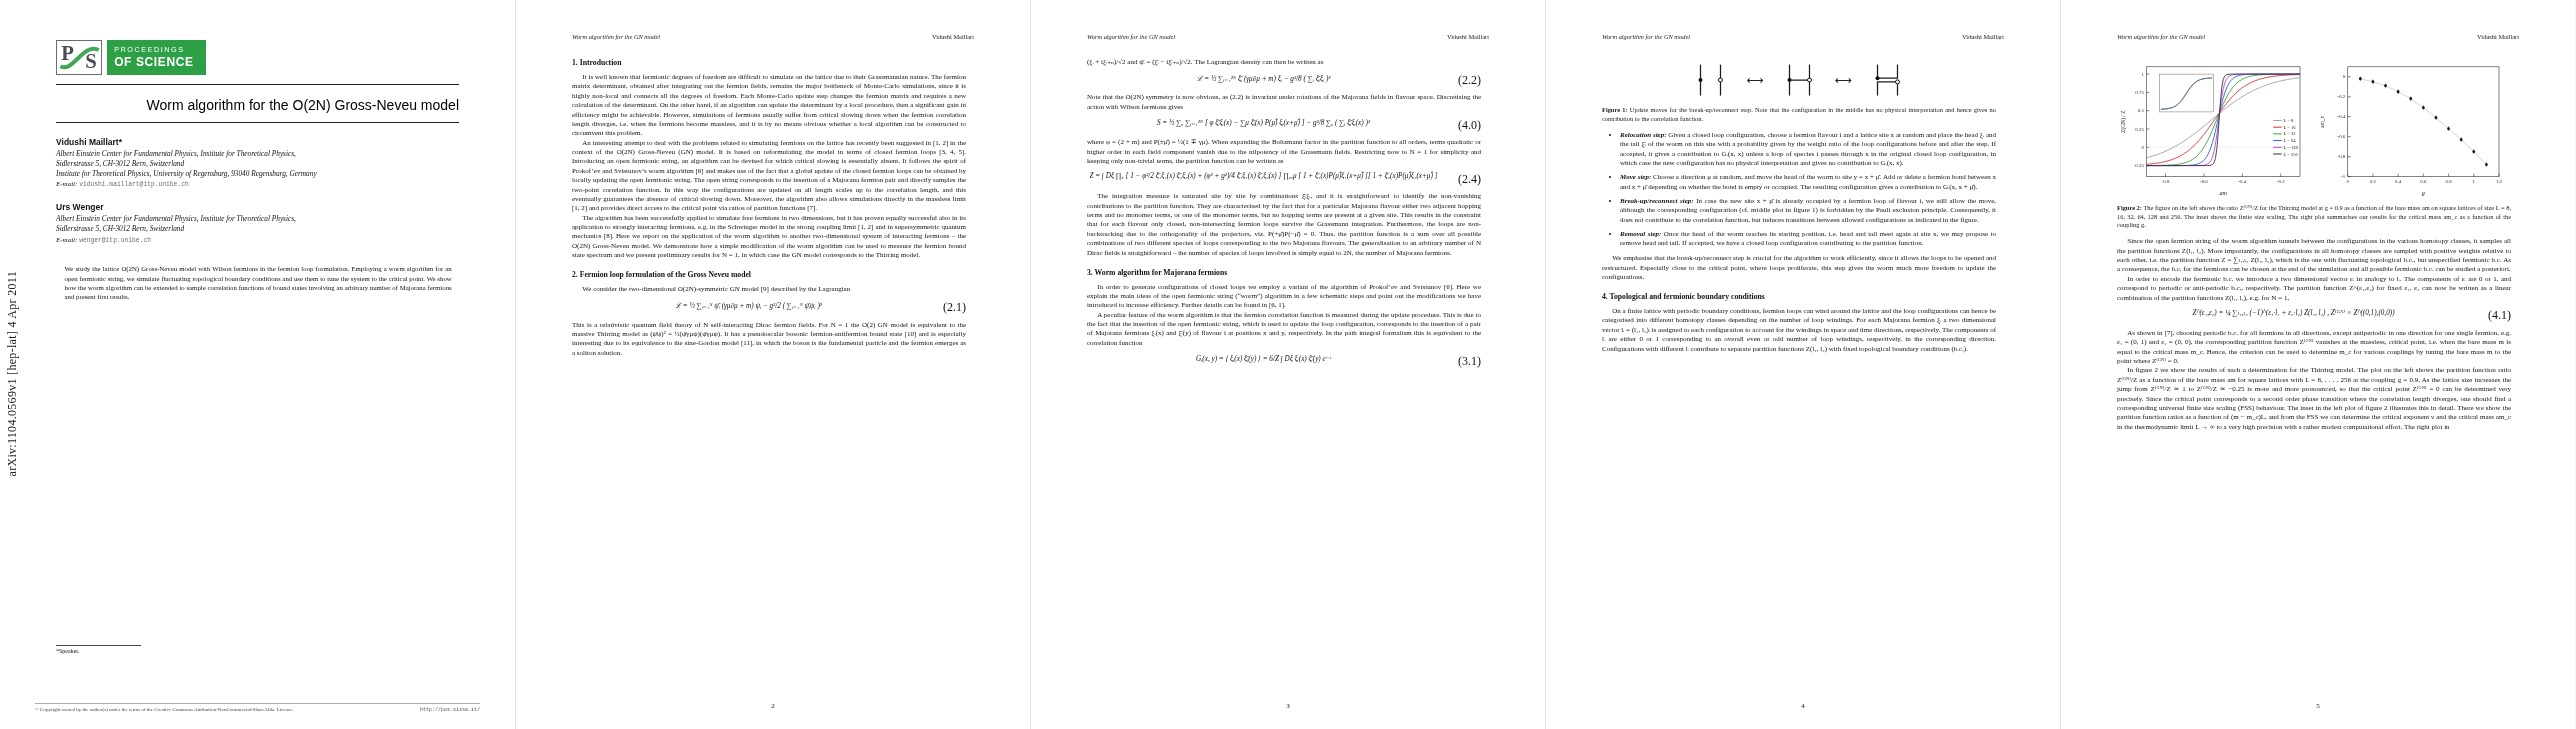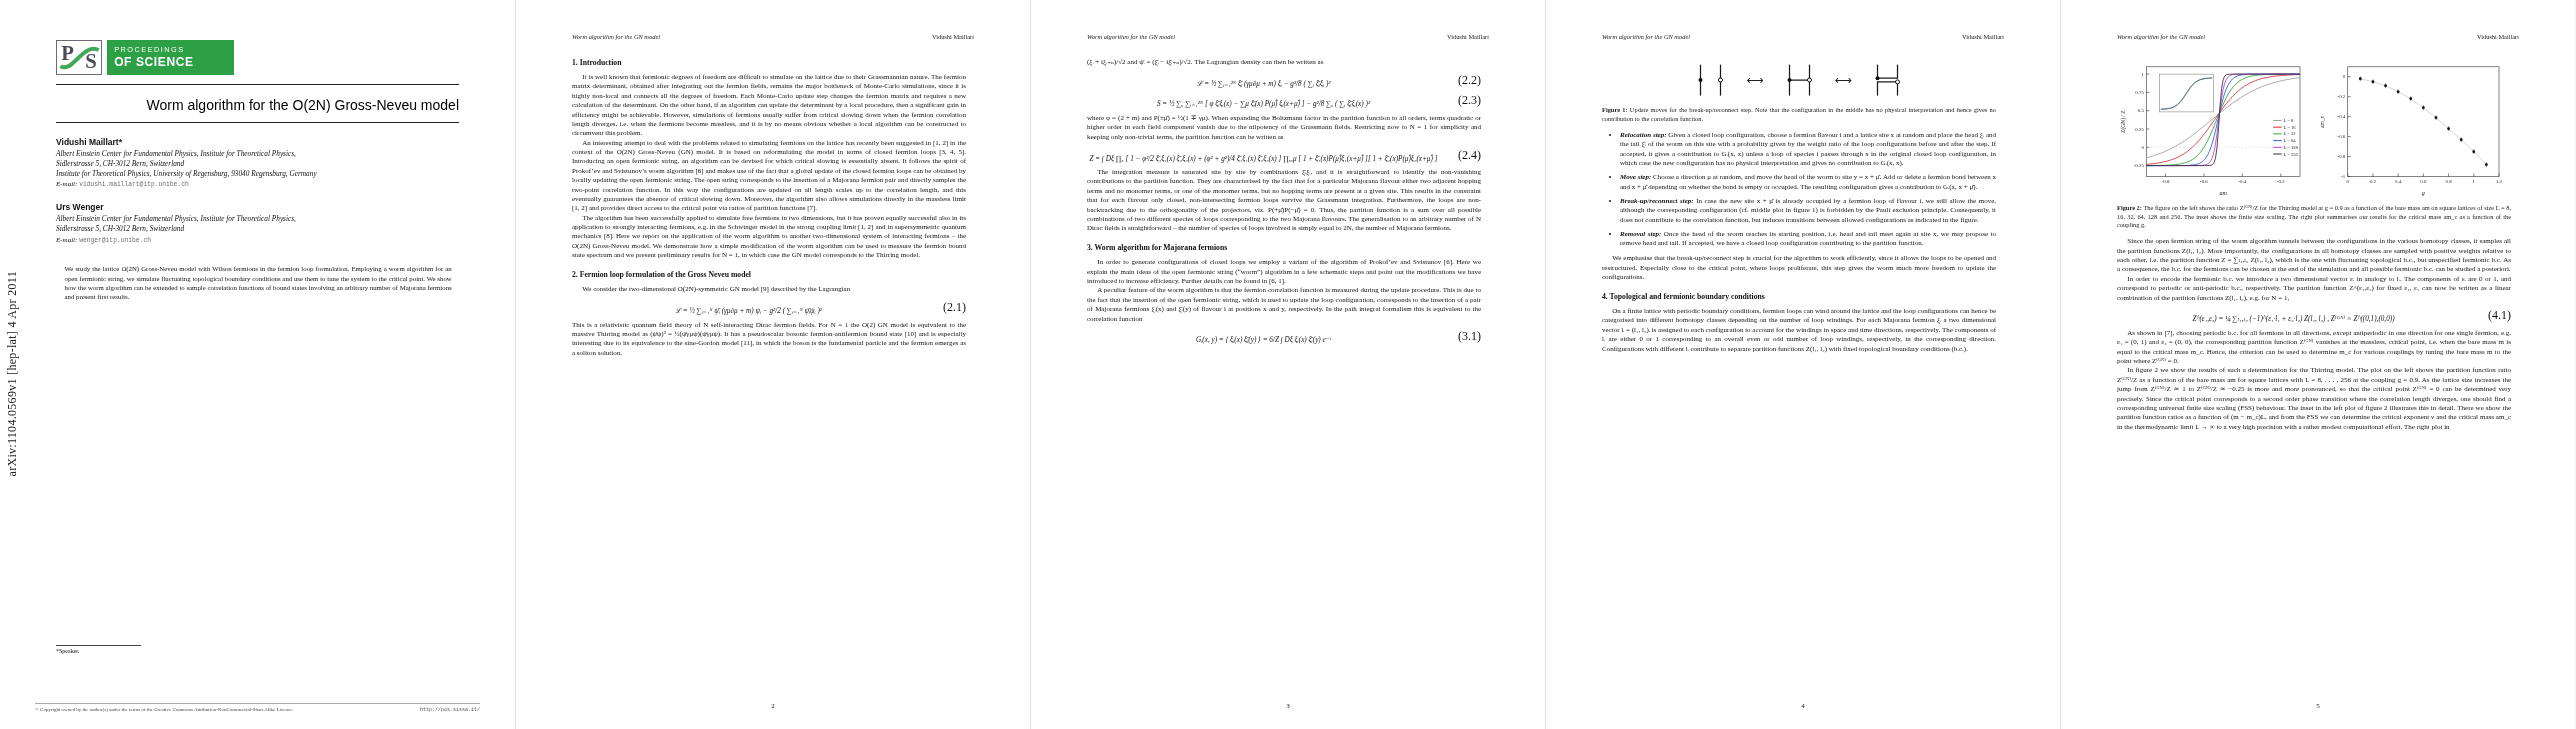--- a/index.html
+++ b/index.html
@@ -13,35 +13,35 @@
   .running-header { position:absolute; top:33px; left:56px; right:56px; display:flex; justify-content:space-between; font-size:6.4px; color:#222; }
   .rh-left { font-style:italic; }
   .page-num { position:absolute; bottom:19.4px; left:0; right:0; text-align:center; font-size:7px; }
 
   
   .text-col { position:absolute; top:58px; left:56px; right:64px; }
   .sec { font-size:7.7px; font-weight:bold; margin:9.7px 0 6px; }
   .sec.first { margin-top:0; }
   .p { font-size:7px; line-height:1.34; text-align:justify; }
   .p.ind { text-indent:10.3px; }
-  .eq { display:flex; align-items:flex-end; gap:18px; margin:5.5px 0; }
+  .eq { display:flex; align-items:flex-start; gap:18px; margin:5.5px 0; }
   .eq-body { flex:1; text-align:center; font-size:7.2px; font-style:italic; }
   .eq-num { font-size:12px; font-style:normal; }
   ul.bullets { margin:5.5px 0 5.5px 18px; }
   ul.bullets li { font-size:7px; line-height:1.34; text-align:justify; margin-bottom:4.9px; }
   .blead { font-weight:bold; font-style:italic; }
 
   
   .cover-flow { position:absolute; top:40px; left:56px; right:56px; }
   .logo-row { display:flex; gap:4.9px; margin-bottom:8.5px; }
   .pos-box { width:46px; height:35px; border:1.2px solid #6b6b74; position:relative; background:#fff; }
   .pos-p { position:absolute; left:4.3px; top:1.2px; font-size:20.7px; font-weight:bold; color:#4c4c58; }
   .pos-s { position:absolute; right:4.3px; top:8.5px; font-size:20.7px; font-weight:bold; color:#4c4c58; }
   .pos-swirl { position:absolute; left:0; top:0; width:100%; height:100%; }
-  .pos-banner { background:#2d9f45; color:#fff; font-family:"Liberation Sans","DejaVu Sans",sans-serif; padding:4.9px 7.3px 2.4px; width:127px; height:35px; }
+  .pos-banner { background:#2d9f45; color:#fff; font-family:"Liberation Sans","DejaVu Sans",sans-serif; padding:4.9px 7.3px 2.4px; width:99px; height:35px; }
   .pos-banner-l1 { font-size:7.3px; letter-spacing:1.5px; }
   .pos-banner-l2 { font-size:12px; font-weight:bold; letter-spacing:0.6px; margin-top:1.2px; }
   .cover-rule { border-top:0.7px solid #222; margin:6px 0; }
   .cover-title { font-family:"Liberation Sans","DejaVu Sans",sans-serif; font-weight:normal; font-size:14px; margin:12px 0 9.7px; color:#000;text-align:right; }
   .author-block { margin-top:13.4px; }
   .author-name { font-family:"Liberation Sans","DejaVu Sans",sans-serif; font-weight:bold; font-size:8.5px; margin-bottom:2.4px; }
   .affil { font-style:italic; font-size:7.3px; line-height:1.35; }
   .email-line { font-size:7px; margin-top:1.8px; }
   .email-label { font-style:italic; }
   .email { font-family:"Liberation Mono","DejaVu Sans Mono",monospace; font-size:6.3px; color:#6e6e6e; text-decoration:none; }
@@ -151,23 +151,24 @@
     <header class="running-header">
       <span class="rh-left">Worm algorithm for the GN model</span>
       <span class="rh-right">Vidushi Maillart</span>
     </header>
     <div class="text-col">
       <p class="p">(ξᵢ + iξᵢ₊ₙ)/√2 and ψ̄ᵢ = (ξ̄ᵢ − iξ̄ᵢ₊ₙ)/√2. The Lagrangian density can then be written as</p>
       <div class="eq">
         <span class="eq-body">ℒ = ½ ∑ᵢ₌₁²ᴺ ξ̄ᵢ (γμ∂μ + m) ξᵢ − g²/8 ( ∑ᵢ ξ̄ᵢξᵢ )²</span>
         <span class="eq-num">(2.2)</span>
       </div>
+      <p class="p">Note that the O(2N) symmetry is now obvious, as (2.2) is invariant under rotations of the Majorana fields in flavour space. Discretising the action with Wilson fermions gives</p>
       <div class="eq">
         <span class="eq-body">S = ½ ∑ₓ ∑ᵢ₌₁²ᴺ [ φ ξ̄ᵢξᵢ(x) − ∑μ ξ̄ᵢ(x) P(μ̂) ξᵢ(x+μ̂) ] − g²/8 ∑ₓ ( ∑ᵢ ξ̄ᵢξᵢ(x) )²</span>
-        <span class="eq-num">(2.3)</span>
+        <span class="eq-num">(4.0)</span>
       </div>
       <p class="p">where φ = (2 + m) and P(±μ̂) = ½(1 ∓ γμ). When expanding the Boltzmann factor in the partition function to all orders, terms quadratic or higher order in each field component vanish due to the nilpotency of the Grassmann fields. Restricting now to N = 1 for simplicity and keeping only non-trivial terms, the partition function can be written as</p>
       <div class="eq">
         <span class="eq-body">Z = ∫ Dξ ∏ₓ [ 1 − φ²/2 ξ̄₁ξ₁(x) ξ̄₂ξ₂(x) + (φ² + g²)/4 ξ̄₁ξ₁(x) ξ̄₂ξ₂(x) ] ∏ₓ,μ [ 1 + ξ̄₁(x)P(μ̂)ξ₁(x+μ̂) ][ 1 + ξ̄₂(x)P(μ̂)ξ₂(x+μ̂) ]</span>
         <span class="eq-num">(2.4)</span>
       </div>
       <p class="p ind">The integration measure is saturated site by site by combinations ξ̄ᵢξᵢ, and it is straightforward to identify the non-vanishing contributions to the partition function. They are characterised by the fact that for a particular Majorana flavour either two adjacent hopping terms and no monomer terms, or one of the monomer terms, but no hopping terms are present at a given site. This results in the constraint that for each flavour only closed, non-intersecting fermion loops survive the Grassmann integration. Furthermore, the loops are non-backtracking due to the orthogonality of the projectors, viz. P(+μ̂)P(−μ̂) = 0. Thus, the partition function is a sum over all possible combinations of two different species of loops corresponding to the two Majorana flavours. The generalisation to an arbitrary number of N Dirac fields is straightforward – the number of species of loops involved is simply equal to 2N, the number of Majorana fermions.</p>
       <h2 class="sec">3. Worm algorithm for Majorana fermions</h2>
       <p class="p ind">In order to generate configurations of closed loops we employ a variant of the algorithm of Prokof’ev and Svistunov [6]. Here we explain the main ideas of the open fermionic string (“worm”) algorithm in a few schematic steps and point out the modifications we have introduced to increase efficiency. Further details can be found in [6, 1].</p>
       <p class="p ind">A peculiar feature of the worm algorithm is that the fermion correlation function is measured during the update procedure. This is due to the fact that the insertion of the open fermionic string, which is used to update the loop configuration, corresponds to the insertion of a pair of Majorana fermions ξᵢ(x) and ξ̄ᵢ(y) of flavour i at positions x and y, respectively. In the path integral formalism this is equivalent to the correlation function</p>

